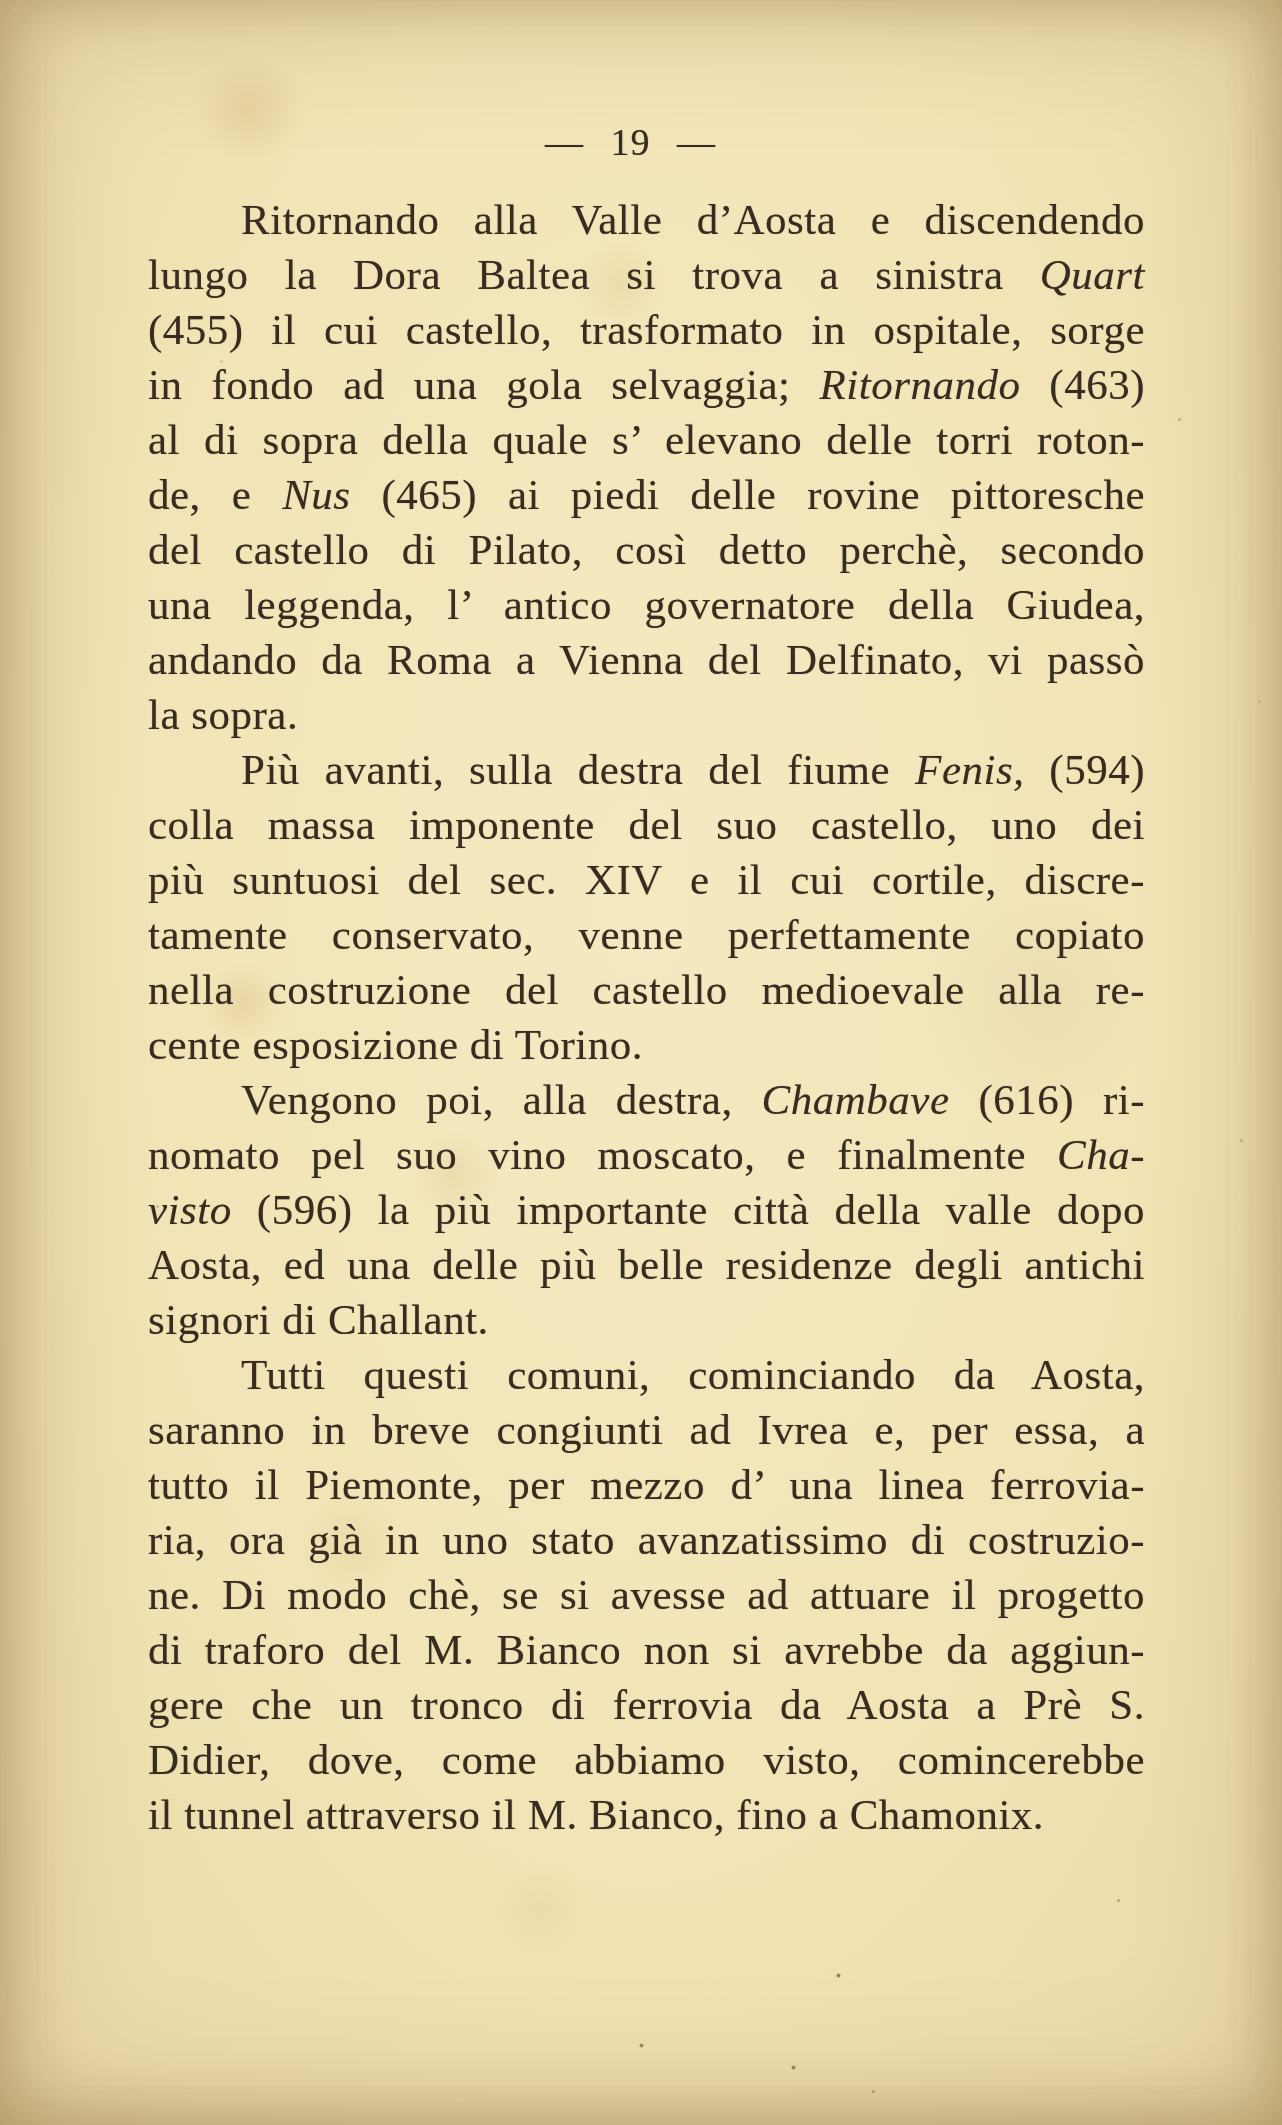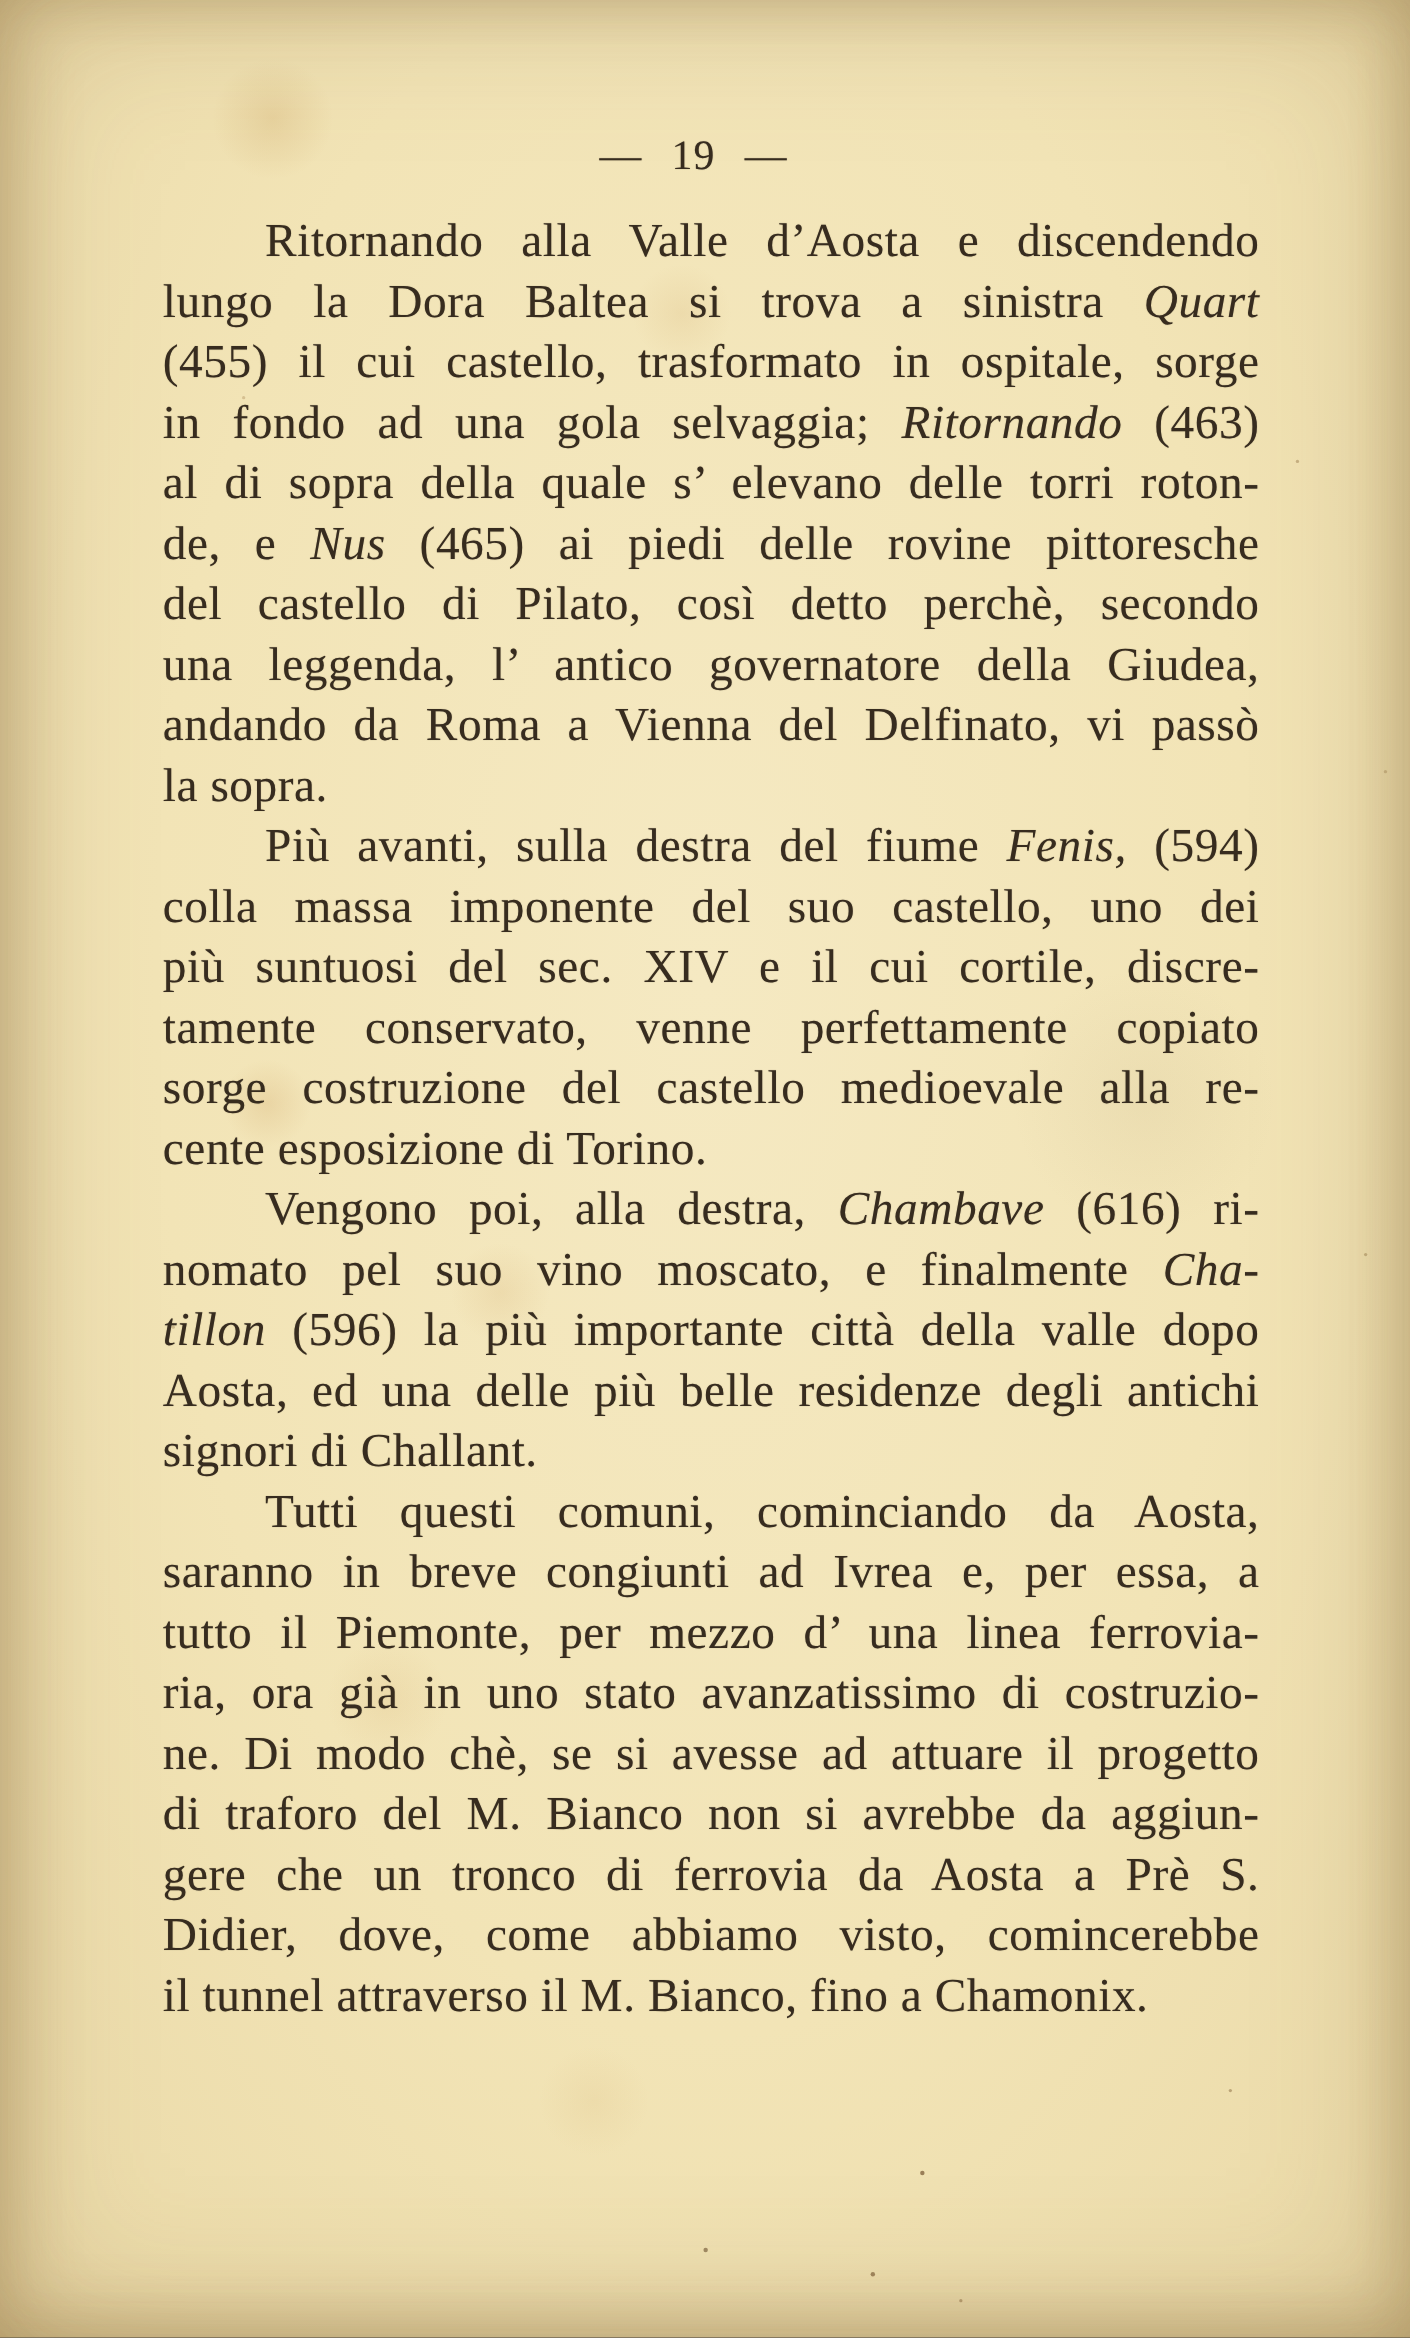--- a/index.html
+++ b/index.html
@@ -95,27 +95,27 @@
         <div class="line"><span class="">del castello di Pilato, così detto perchè, secondo</span></div>
         <div class="line"><span class="">una leggenda, l’ antico governatore della Giudea,</span></div>
         <div class="line"><span class="">andando da Roma a Vienna del Delfinato, vi passò</span></div>
         <div class="line pend"><span class="">la sopra.</span></div>
       </div>
       <div class="para">
         <div class="line first"><span class="">Più avanti, sulla destra del fiume </span><span class="it">Fenis,</span><span class=""> (594)</span></div>
         <div class="line"><span class="">colla massa imponente del suo castello, uno dei</span></div>
         <div class="line"><span class="">più suntuosi del sec. XIV e il cui cortile, discre-</span></div>
         <div class="line"><span class="">tamente conservato, venne perfettamente copiato</span></div>
-        <div class="line"><span class="">sorge costruzione del castello medioevale alla re-</span></div>
+        <div class="line"><span class="">nella costruzione del castello medioevale alla re-</span></div>
         <div class="line pend"><span class="">cente esposizione di Torino.</span></div>
       </div>
       <div class="para">
         <div class="line first"><span class="">Vengono poi, alla destra, </span><span class="it">Chambave</span><span class=""> (616) ri-</span></div>
         <div class="line"><span class="">nomato pel suo vino moscato, e finalmente </span><span class="it">Cha-</span></div>
-        <div class="line"><span class="it">tillon</span><span class=""> (596) la più importante città della valle dopo</span></div>
+        <div class="line"><span class="it">visto</span><span class=""> (596) la più importante città della valle dopo</span></div>
         <div class="line"><span class="">Aosta, ed una delle più belle residenze degli antichi</span></div>
         <div class="line pend"><span class="">signori di Challant.</span></div>
       </div>
       <div class="para">
         <div class="line first"><span class="">Tutti questi comuni, cominciando da Aosta,</span></div>
         <div class="line"><span class="">saranno in breve congiunti ad Ivrea e, per essa, a</span></div>
         <div class="line"><span class="">tutto il Piemonte, per mezzo d’ una linea ferrovia-</span></div>
         <div class="line"><span class="">ria, ora già in uno stato avanzatissimo di costruzio-</span></div>
         <div class="line"><span class="">ne. Di modo chè, se si avesse ad attuare il progetto</span></div>
         <div class="line"><span class="">di traforo del M. Bianco non si avrebbe da aggiun-</span></div>

